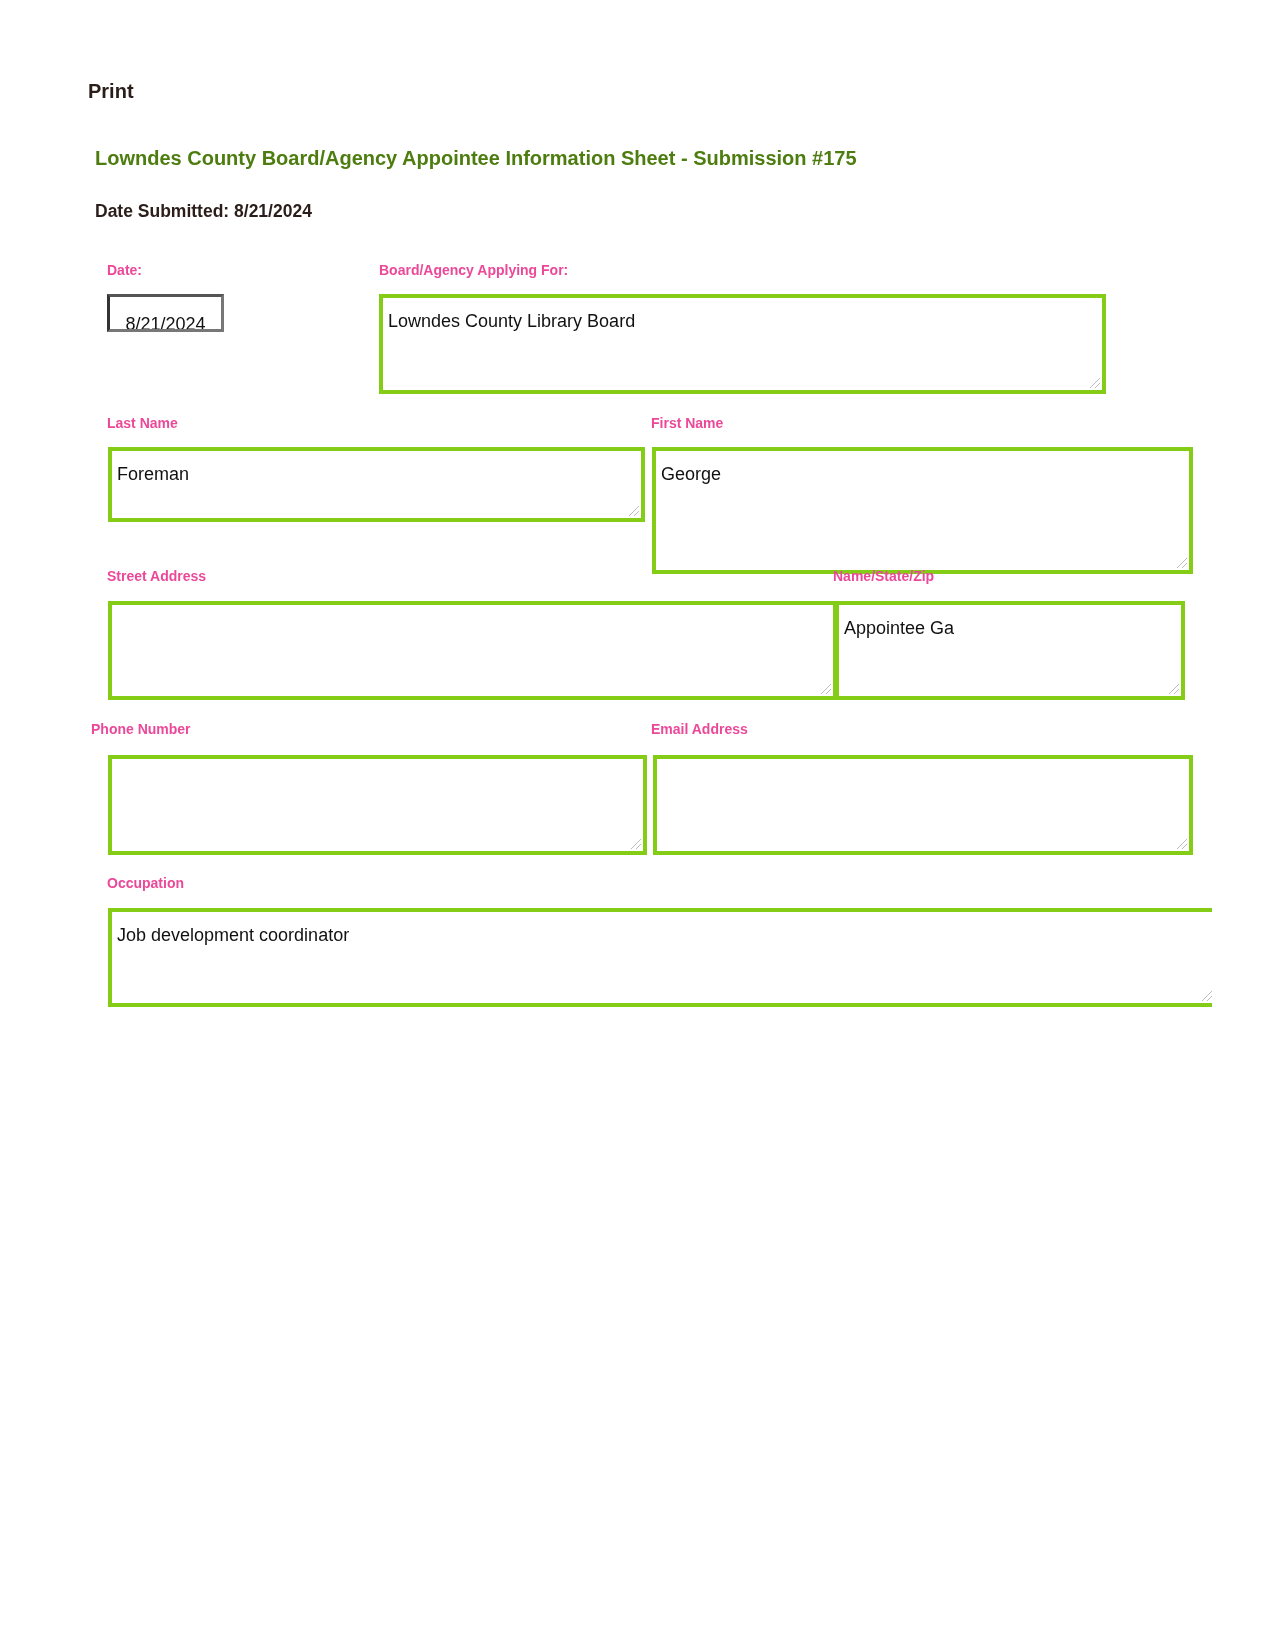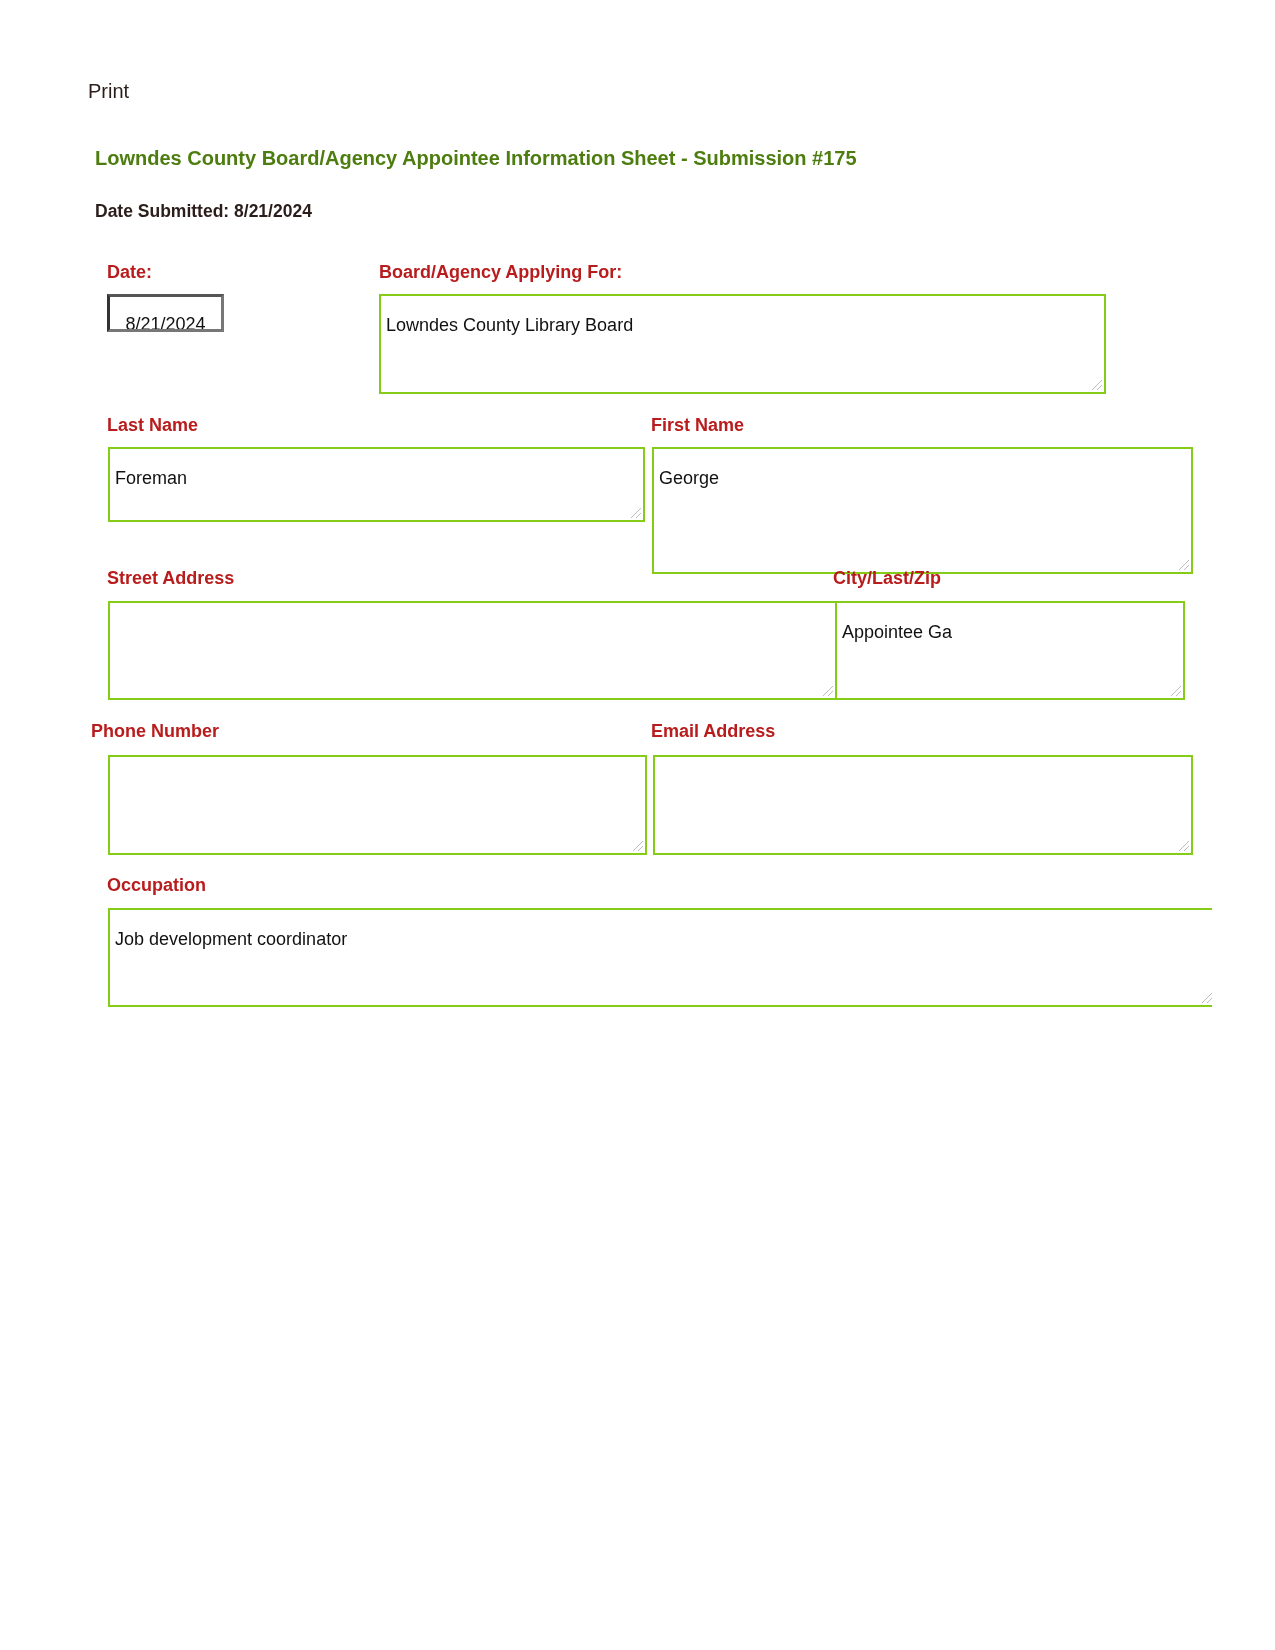--- a/index.html
+++ b/index.html
@@ -1,24 +1,24 @@
 <!DOCTYPE html>
 <html><head>
 <meta charset="utf-8">
 <style>
   html, body { margin: 0; padding: 0; background: #ffffff; }
   body { width: 1275px; height: 1650px; position: relative; overflow: hidden;
          font-family: "Liberation Sans", sans-serif; color: #2b1d1a; }
   .abs { position: absolute; }
-  .print-link { left: 88px; top: 80px; font-size: 20px; font-weight: normal; color: #2b1d1a; cursor: pointer; }
+  .print-link { left: 88px; top: 80px; font-size: 20px; font-weight: bold; color: #2b1d1a; cursor: pointer; }
   .title { left: 95px; top: 147px; font-size: 20px; font-weight: bold; color: #4d7c0f; white-space: nowrap; }
   .submitted { left: 95px; top: 201px; font-size: 17.5px; font-weight: bold; color: #2b1d1a; white-space: nowrap; }
-  .flabel { font-size: 18px; font-weight: bold; color: #b91c1c; white-space: nowrap; }
-  .box { box-sizing: border-box; border: 2px solid #84cc16; background: #fff;
-         font-size: 18px; color: #111; padding: 18px 5px; overflow: hidden; }
+  .flabel { font-size: 14px; font-weight: bold; color: #ec4899; white-space: nowrap; }
+  .box { box-sizing: border-box; border: 4px solid #84cc16; background: #fff;
+         font-size: 18px; color: #111; padding: 12px 5px; overflow: hidden; }
   .box .val { display: block; line-height: 22px; }
   .grip { position: absolute; right: 2px; bottom: 2px; width: 10px; height: 10px;
           background: linear-gradient(135deg, transparent 45%, #bdbdbd 46%, #bdbdbd 52%, transparent 53%, transparent 70%, #bdbdbd 71%, #bdbdbd 77%, transparent 78%); }
   .date-input { border: 3px solid #777; border-top-color: #555; border-left-color: #333; padding: 16px 5px; text-align: center; }
   .occ { border-right: none; }
 </style>
 </head>
 <body>
 
 <div class="abs print-link">Print</div>
@@ -45,21 +45,21 @@
 <div class="abs box" style="left:652px; top:447px; width:541px; height:127px;">
   <span class="val">George</span>
   <span class="grip"></span>
 </div>
 
 <div class="abs flabel" style="left:107px; top:568px;">Street Address</div>
 <div class="abs box" style="left:108px; top:601px; width:729px; height:99px;">
   <span class="val"></span>
   <span class="grip"></span>
 </div>
-<div class="abs flabel" style="left:833px; top:568px;">City/Last/Zip</div>
+<div class="abs flabel" style="left:833px; top:568px;">Name/State/Zip</div>
 <div class="abs box" style="left:835px; top:601px; width:350px; height:99px;">
   <span class="val">Appointee Ga</span>
   <span class="grip"></span>
 </div>
 
 <div class="abs flabel" style="left:91px; top:721px;">Phone Number</div>
 <div class="abs box" style="left:108px; top:755px; width:539px; height:100px;">
   <span class="val"></span>
   <span class="grip"></span>
 </div>

